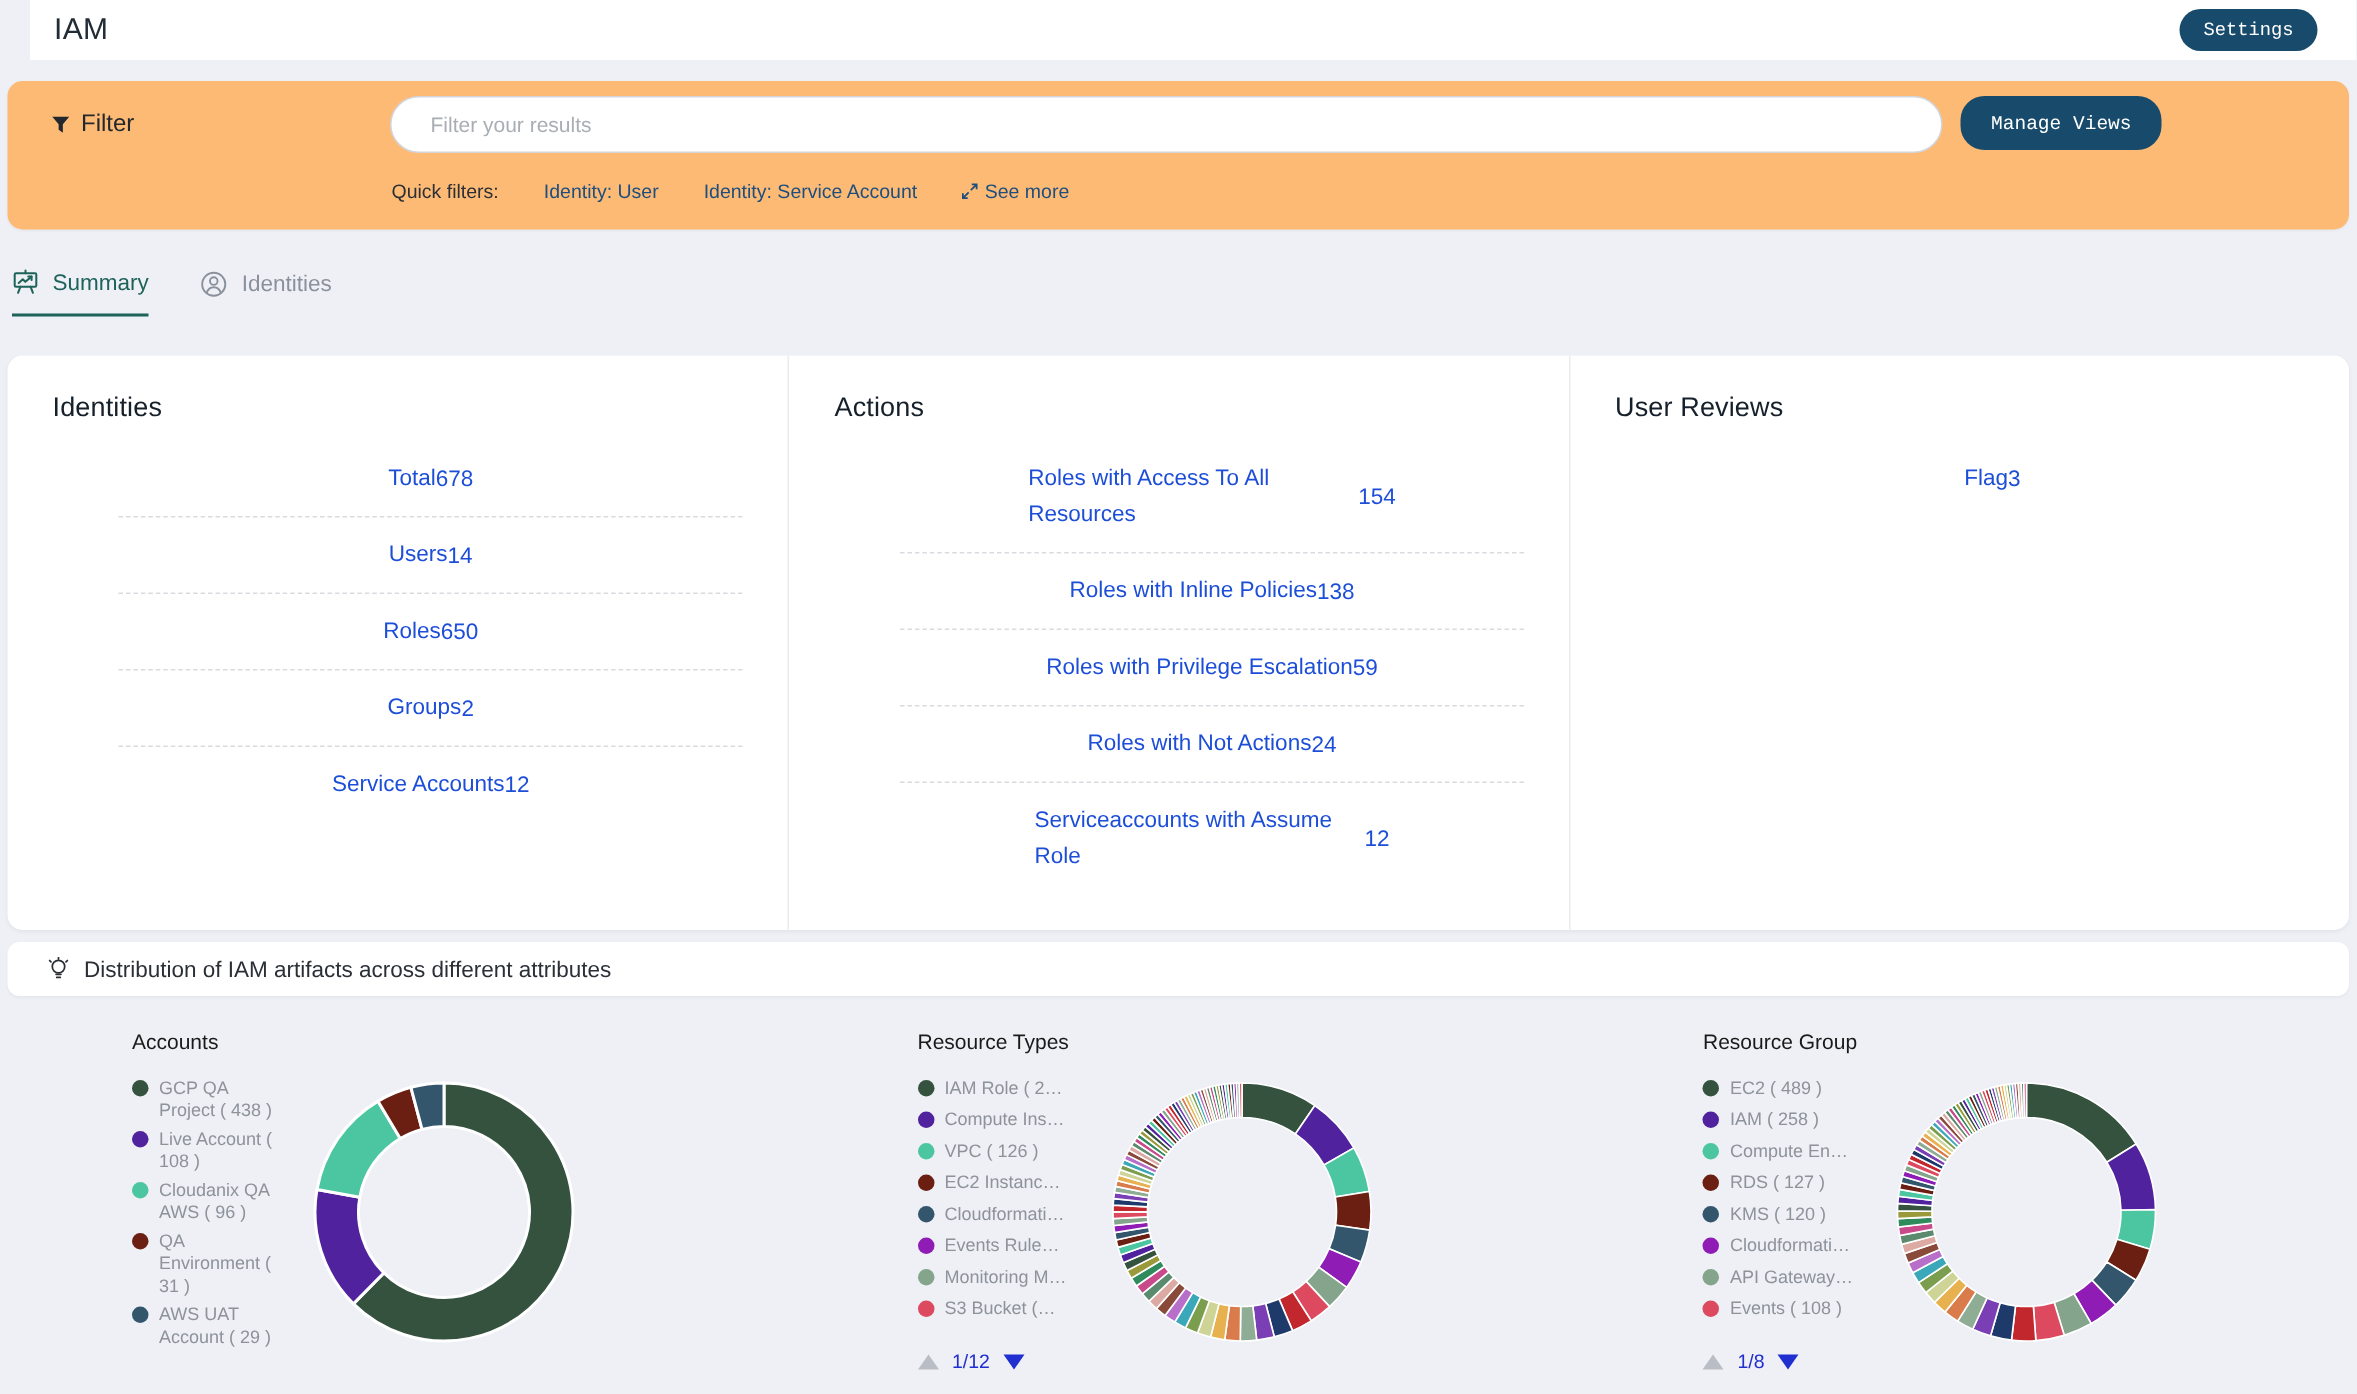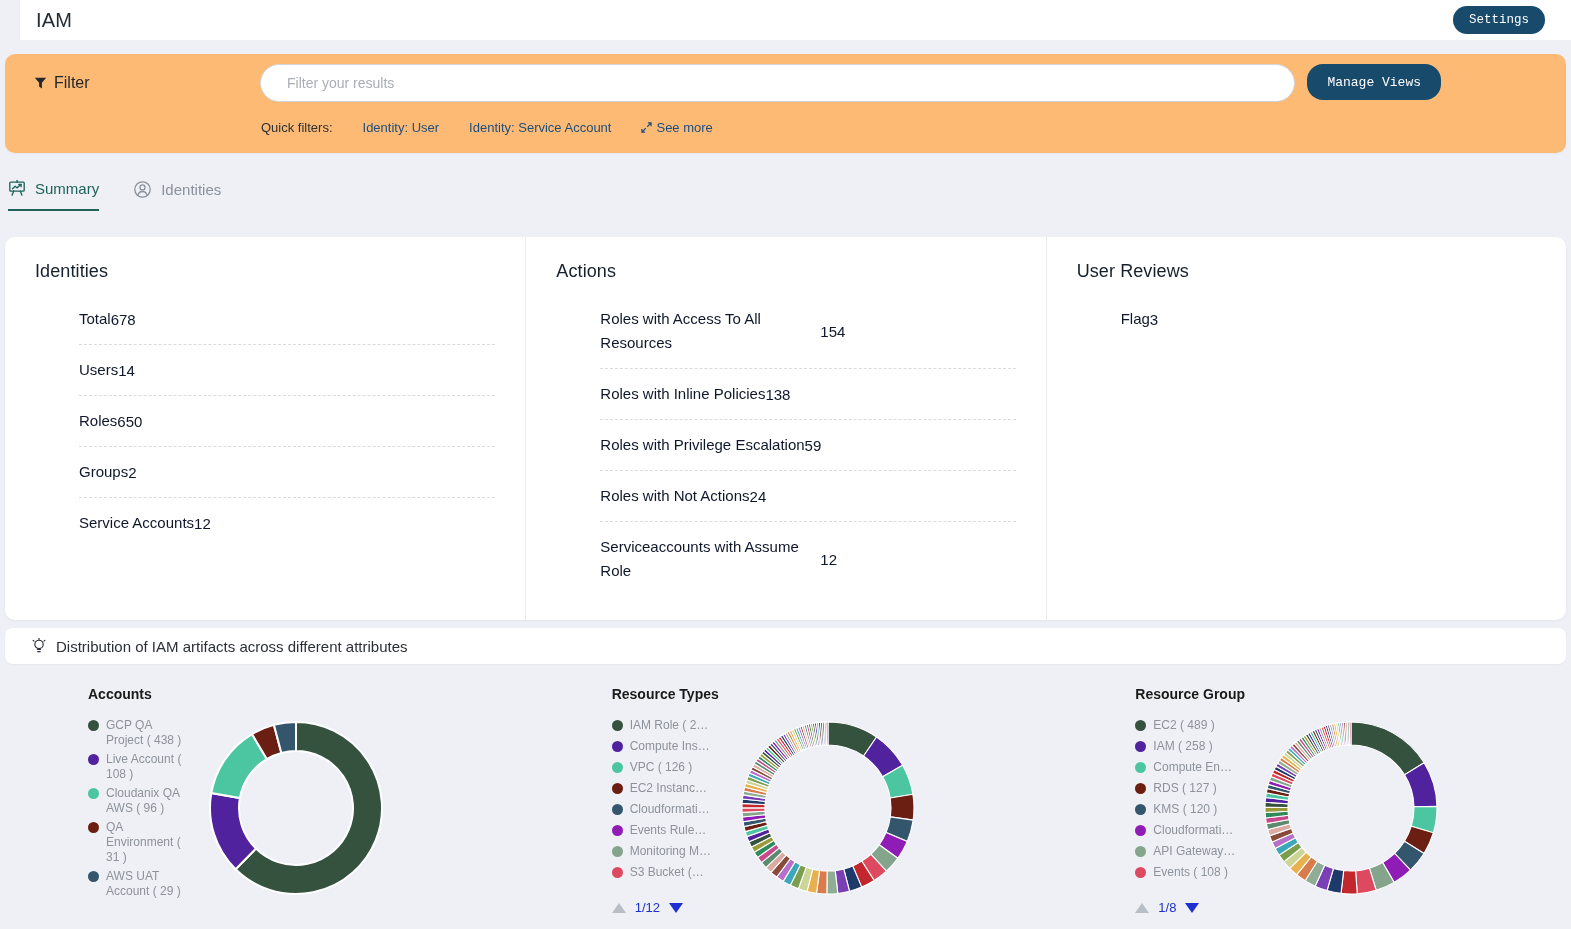--- a/index.html
+++ b/index.html
@@ -29,33 +29,33 @@
   .tabs { display:flex; gap:34px; margin:26px 0 0 8px; }
   .tab { display:flex; align-items:center; gap:9px; font-size:15px; padding-bottom:12px; cursor:pointer; }
   .tab.active { color:#1e635a; border-bottom:2px solid #1e635a; }
   .tab.inactive { color:#8b919c; }
 
   
   .panel { background:#fff; border-radius:10px; margin:26px 5px 0 5px; display:grid; grid-template-columns:1fr 1fr 1fr; min-height:362px; box-shadow:0 1px 3px rgba(20,20,40,.05); }
   .card { padding:24px 30px 24px 30px; }
   .card + .card { border-left:1px solid #ebecf0; }
   .card h2 { font-size:18px; font-weight:500; color:#16202b; margin-bottom:12px; letter-spacing:.1px; }
-  .stat-row { display:flex; justify-content:flex-start; align-items:center; padding:13px 0; border-bottom:1px dashed #d9dbe0; font-size:15px; color:#0f172a;margin-left:44px; }
+  .stat-row { display:flex; justify-content:center; align-items:center; padding:13px 0; border-bottom:1px dashed #d9dbe0; font-size:15px; color:#1d4ed8;margin-left:44px; }
   .stat-row:last-child { border-bottom:none; }
   .stat-label { max-width:220px; line-height:1.6; }
   .stat-value { font-size:15px; }
 
   
   .dist-strip { background:#fff; border-radius:8px; margin:8px 5px 0 5px; height:36px; display:flex; align-items:center; gap:9px; padding-left:26px; box-shadow:0 1px 2px rgba(20,20,40,.04); }
   .dist-strip span { font-size:15px; color:#2b2f36; }
 
   
   .charts { display:grid; grid-template-columns:1fr 1fr 1fr; padding:22px 0 20px 0; }
   .chart-block { padding-left:88px; }
-  .chart-block h3 { font-size:14px; font-weight:700; color:#1a1a1a; margin-bottom:16px; }
+  .chart-block h3 { font-size:14px; font-weight:400; color:#1a1a1a; margin-bottom:16px; }
   .chart-body { display:flex; align-items:flex-start; gap:16px; }
   .legend-col { width:112px; flex:0 0 auto; }
   .chart-block[data-chart="0"] .legend-col { width:104px; }
   .legend-item { display:flex; align-items:flex-start; gap:7px; margin-bottom:4px; cursor:pointer; }
   .dot { width:11px; height:11px; border-radius:50%; flex:0 0 auto; margin-top:2px; }
   .legend-text { font-size:12px; color:#8d929b; line-height:15px; white-space:nowrap; }
   .chart-block[data-chart="0"] .legend-text { white-space:normal; width:86px; }
   .chart-block[data-chart="1"] .legend-item, .chart-block[data-chart="2"] .legend-item { margin-bottom:6px; }
   .pager { display:flex; align-items:center; gap:9px; margin-top:20px; }
   .tri-up { width:0; height:0; border-left:7px solid transparent; border-right:7px solid transparent; border-bottom:10px solid #b9bdc6; cursor:pointer; }

